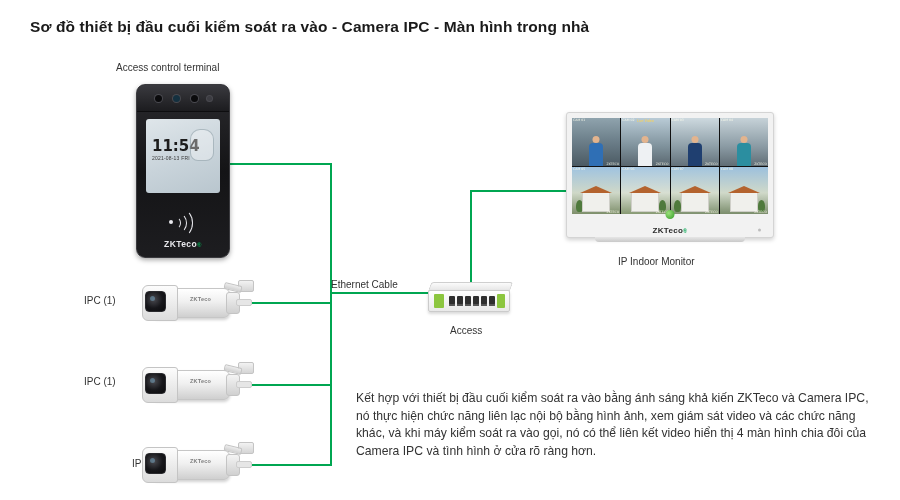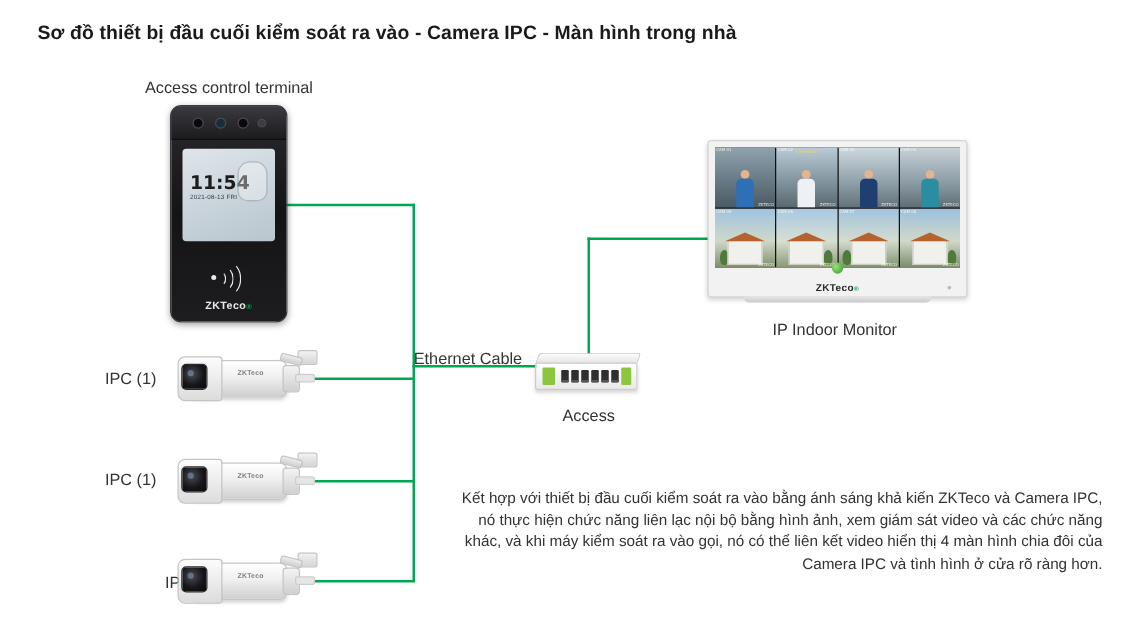--- a/index.html
+++ b/index.html
@@ -25,41 +25,40 @@
     position: absolute;
     left: 30px;
     top: 18px;
     font-size: 15.5px;
     font-weight: bold;
     letter-spacing: 0.1px;
     color: #1a1a1a;
   }
   .label {
     position: absolute;
-    font-size: 13px;
+    font-size: 10px;
     color: #333;
     white-space: nowrap;
   }
   .label-terminal { left: 116px; top: 62px; }
   .label-monitor  { left: 618px; top: 256px; }
   .label-switch   { left: 450px; top: 325px; }
   .label-ethernet { left: 331px; top: 279px; }
   .label-ipc1     { left: 84px;  top: 295px; }
   .label-ipc2     { left: 84px;  top: 376px; }
   .label-ipc3     { left: 84px;  top: 458px; margin-left: 48px; }
 
   .paragraph {
     position: absolute;
     left: 356px;
     top: 390px;
     width: 526px;
     font-size: 12.2px;
     line-height: 17.5px;
     color: #333;
-    text-align: right;
   }
 
   
   .wire {
     position: absolute;
     background: #00a651;
   }
   .wire.h { height: 2px; }
   .wire.v { width: 2px; }
 

